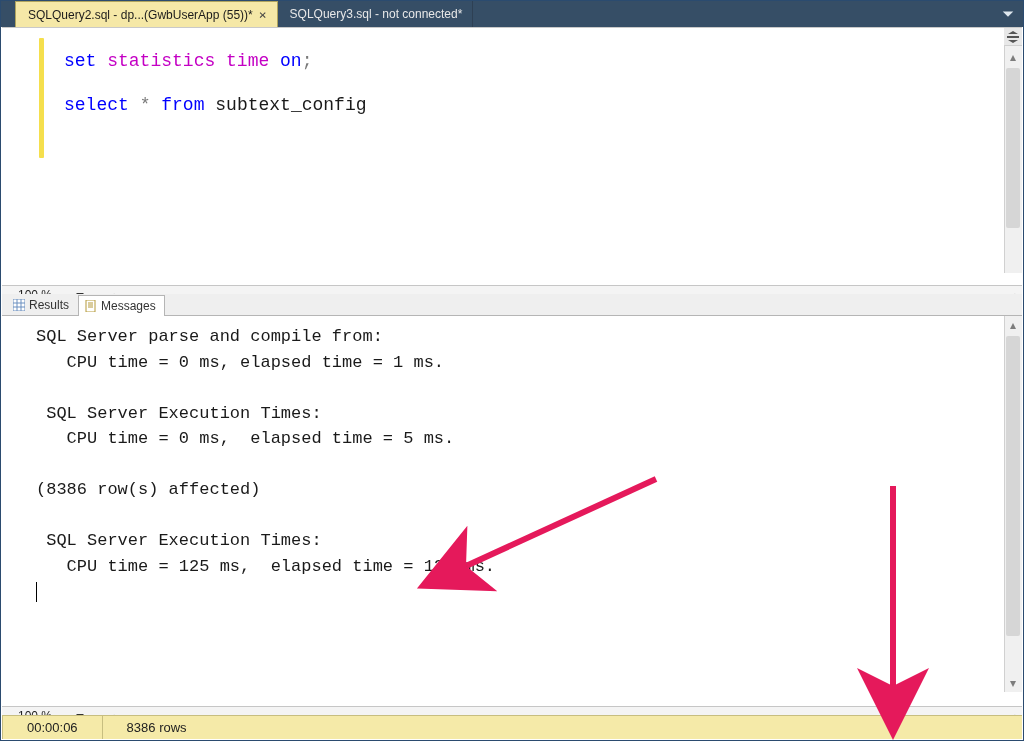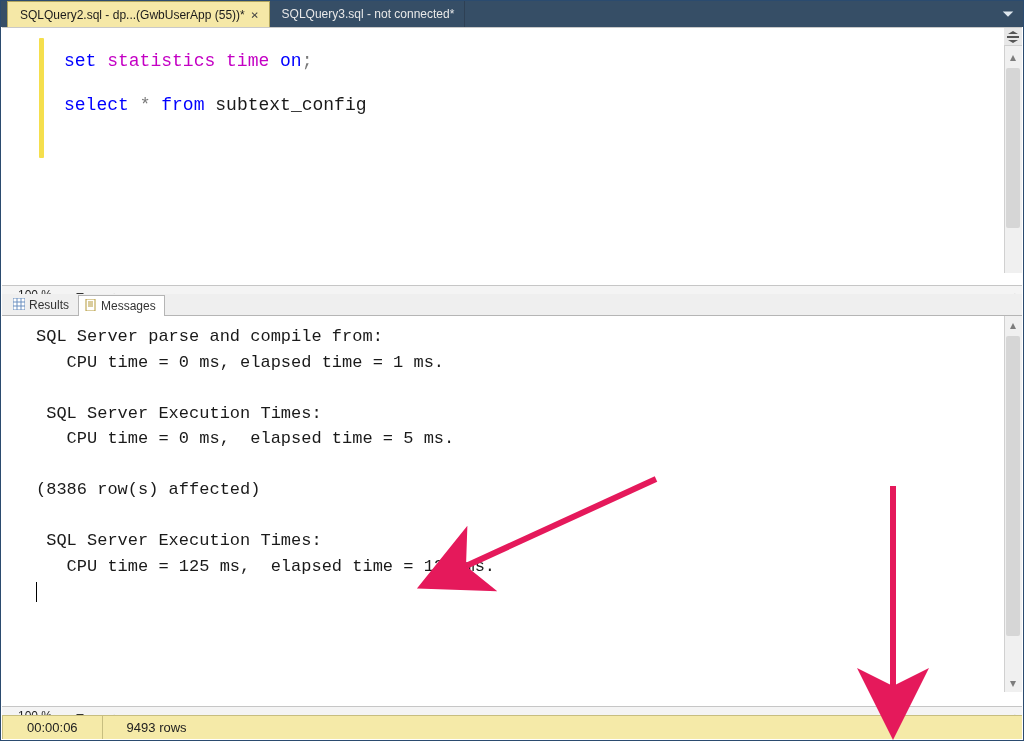--- a/index.html
+++ b/index.html
@@ -12,21 +12,21 @@
     overflow: hidden;
     position: relative;
     border: 1px solid #2b4b6f;
   }
   
   .tabstrip {
     background: #364e66;
     height: 26px;
     display: flex;
     align-items: stretch;
-    padding-left: 6px;
+    padding-left: 14px;
     overflow: hidden;
   }
   .tab {
     display: flex;
     align-items: center;
     padding: 0 10px 0 12px;
     font-size: 12px;
     color: #e8e8e8;
     border-right: 1px solid #2e4054;
     position: relative;
@@ -159,20 +159,21 @@
     height: 22px;
     background: #efefef;
     border-bottom: 1px solid #b5b5b5;
     display: flex;
     align-items: flex-end;
     padding-left: 4px;
     gap: 0;
   }
   .result-tab {
     display: flex;
+    align-items: center;
     gap: 4px;
     padding: 3px 8px 3px 6px;
     font-size: 12px;
     color: #333;
     border: 1px solid transparent;
     border-bottom: none;
     cursor: default;
   }
   .result-tab.active {
     background: #fff;
@@ -374,21 +375,21 @@
   <span class="h-arrow">◂</span>
   <span class="stretch"></span>
   <span class="h-arrow">▸</span>
 </div>
 
 <div class="statusbar">
   <div class="status-cell">
     <span>00:00:06</span>
   </div>
   <div class="status-cell">
-    <span>9493 rows</span>
+    <span>8386 rows</span>
   </div>
 </div>
 
 <div class="annot" style="left:445px; top:470px; width:230px; height:110px;">
   <svg width="230" height="110">
     <defs>
       <marker id="ah1" markerWidth="14" markerHeight="14" refX="3" refY="6" orient="auto">
         <path d="M0,0 L12,6 L0,12 L3,6 Z" fill="#e5195b"></path>
       </marker>
     </defs>

